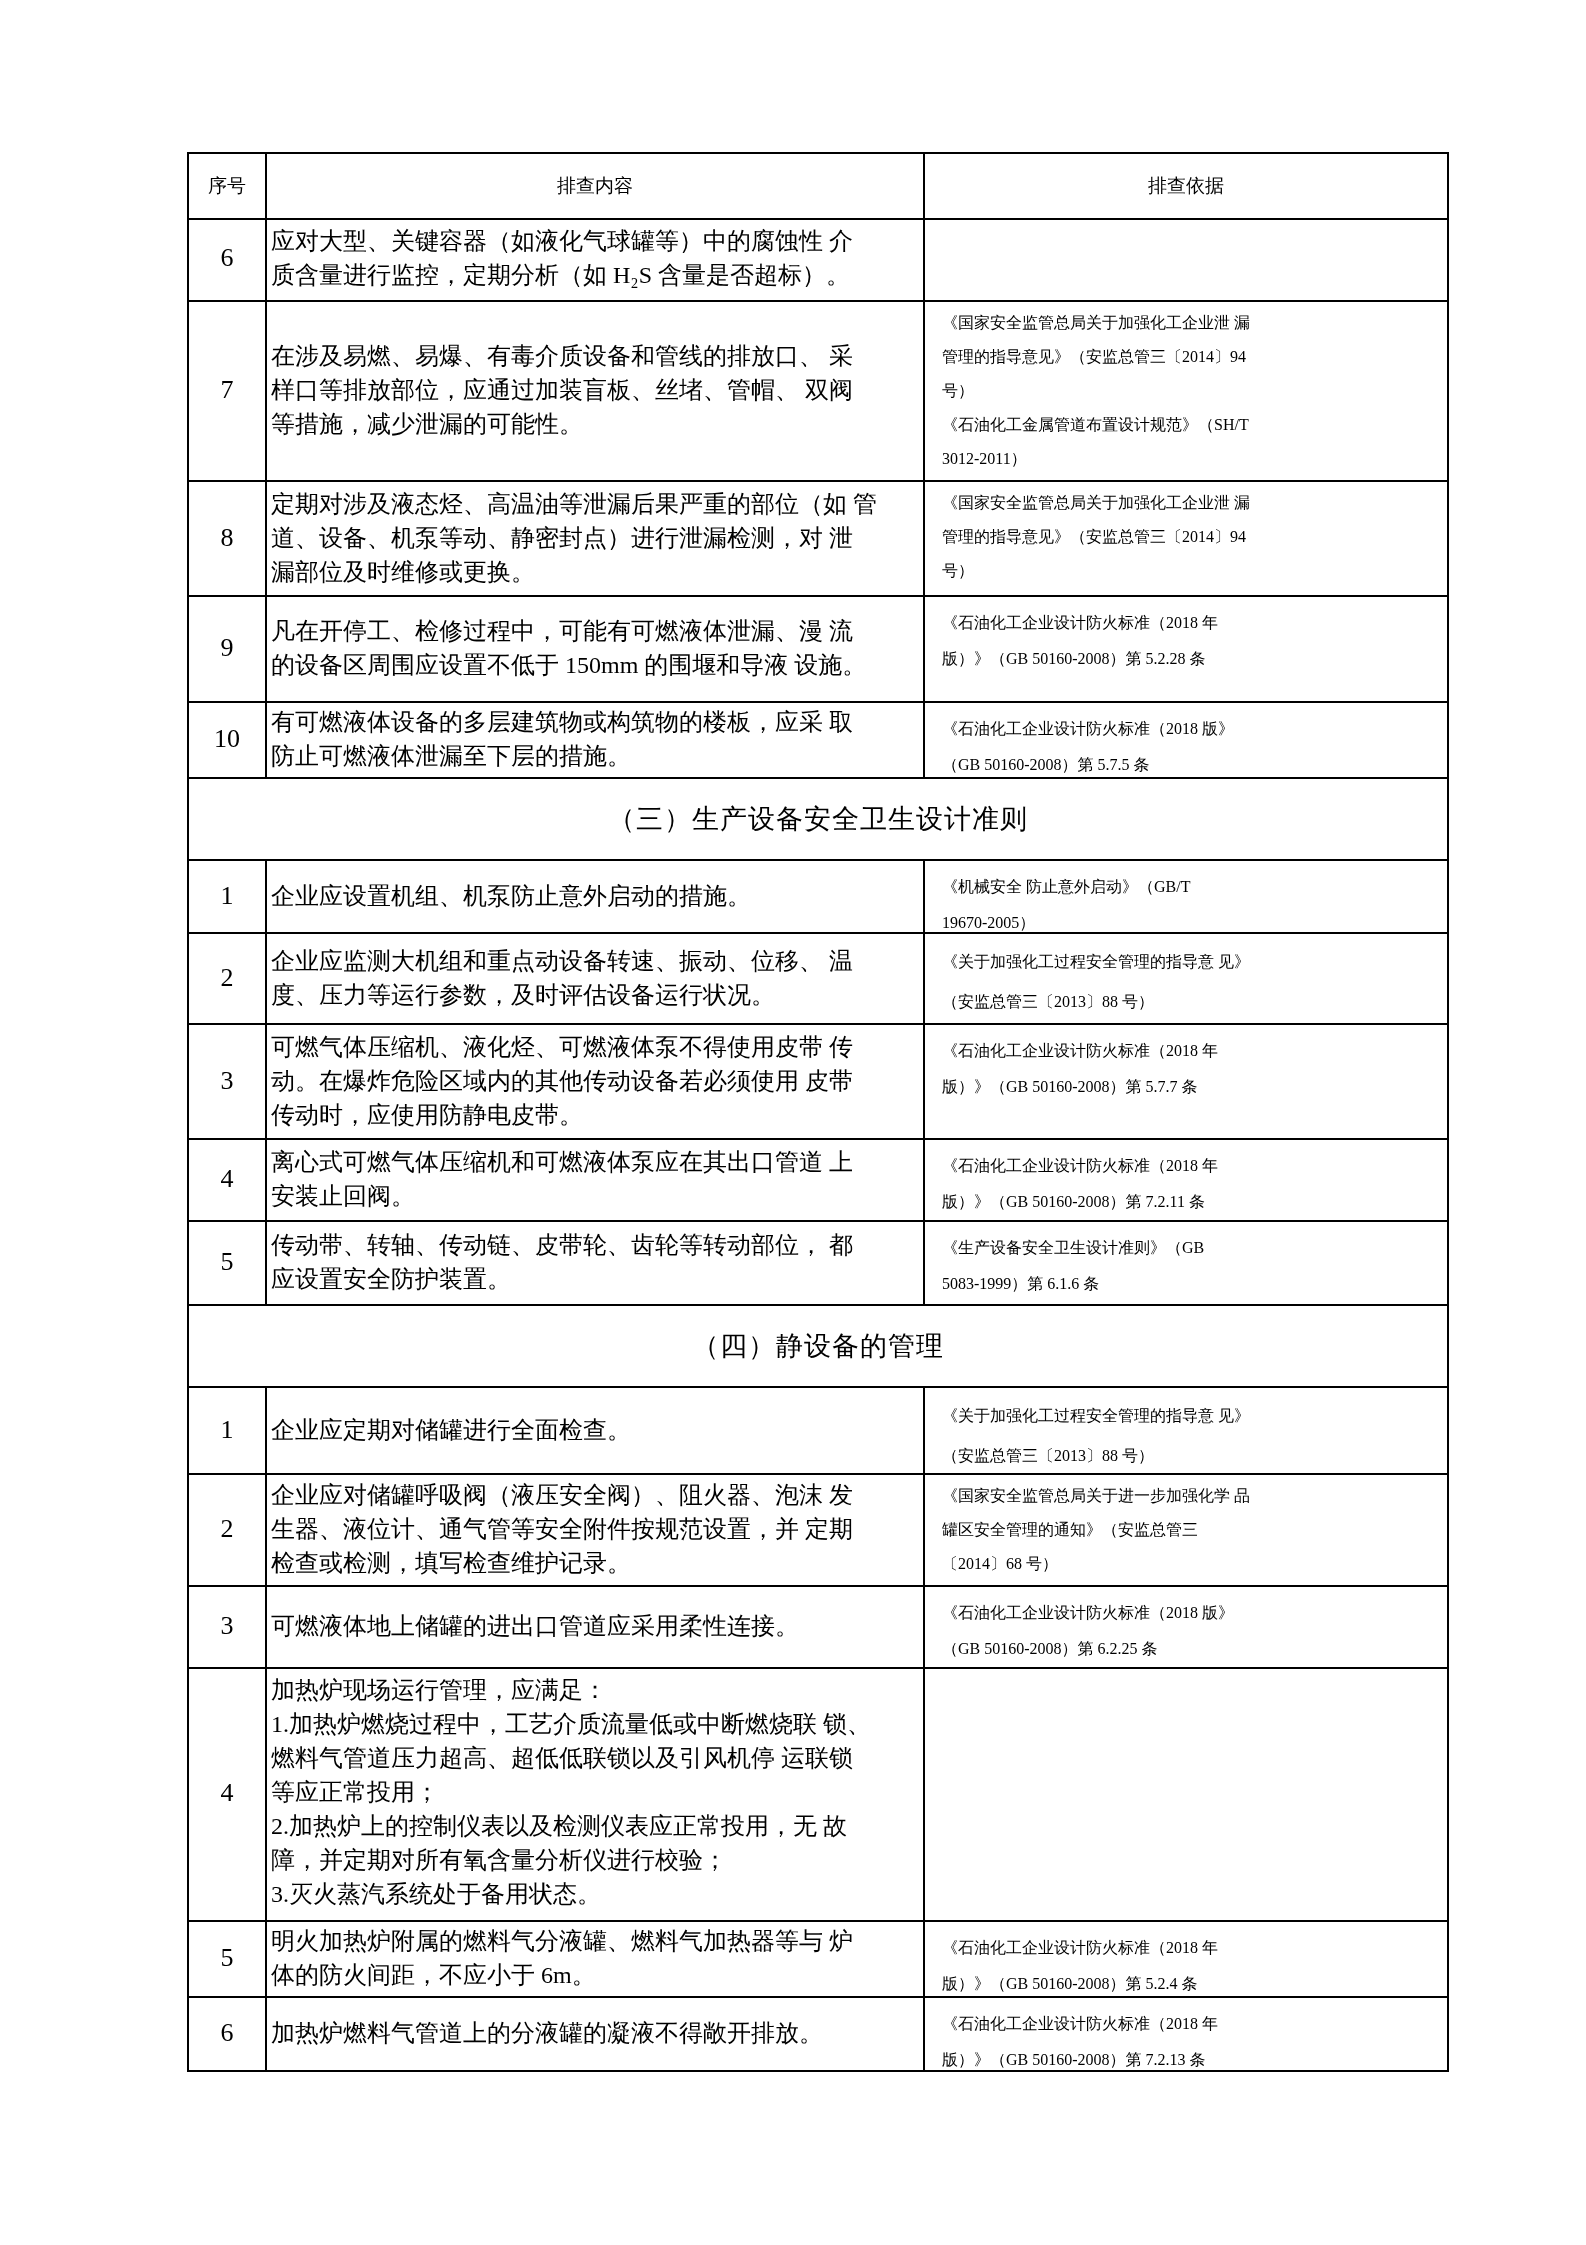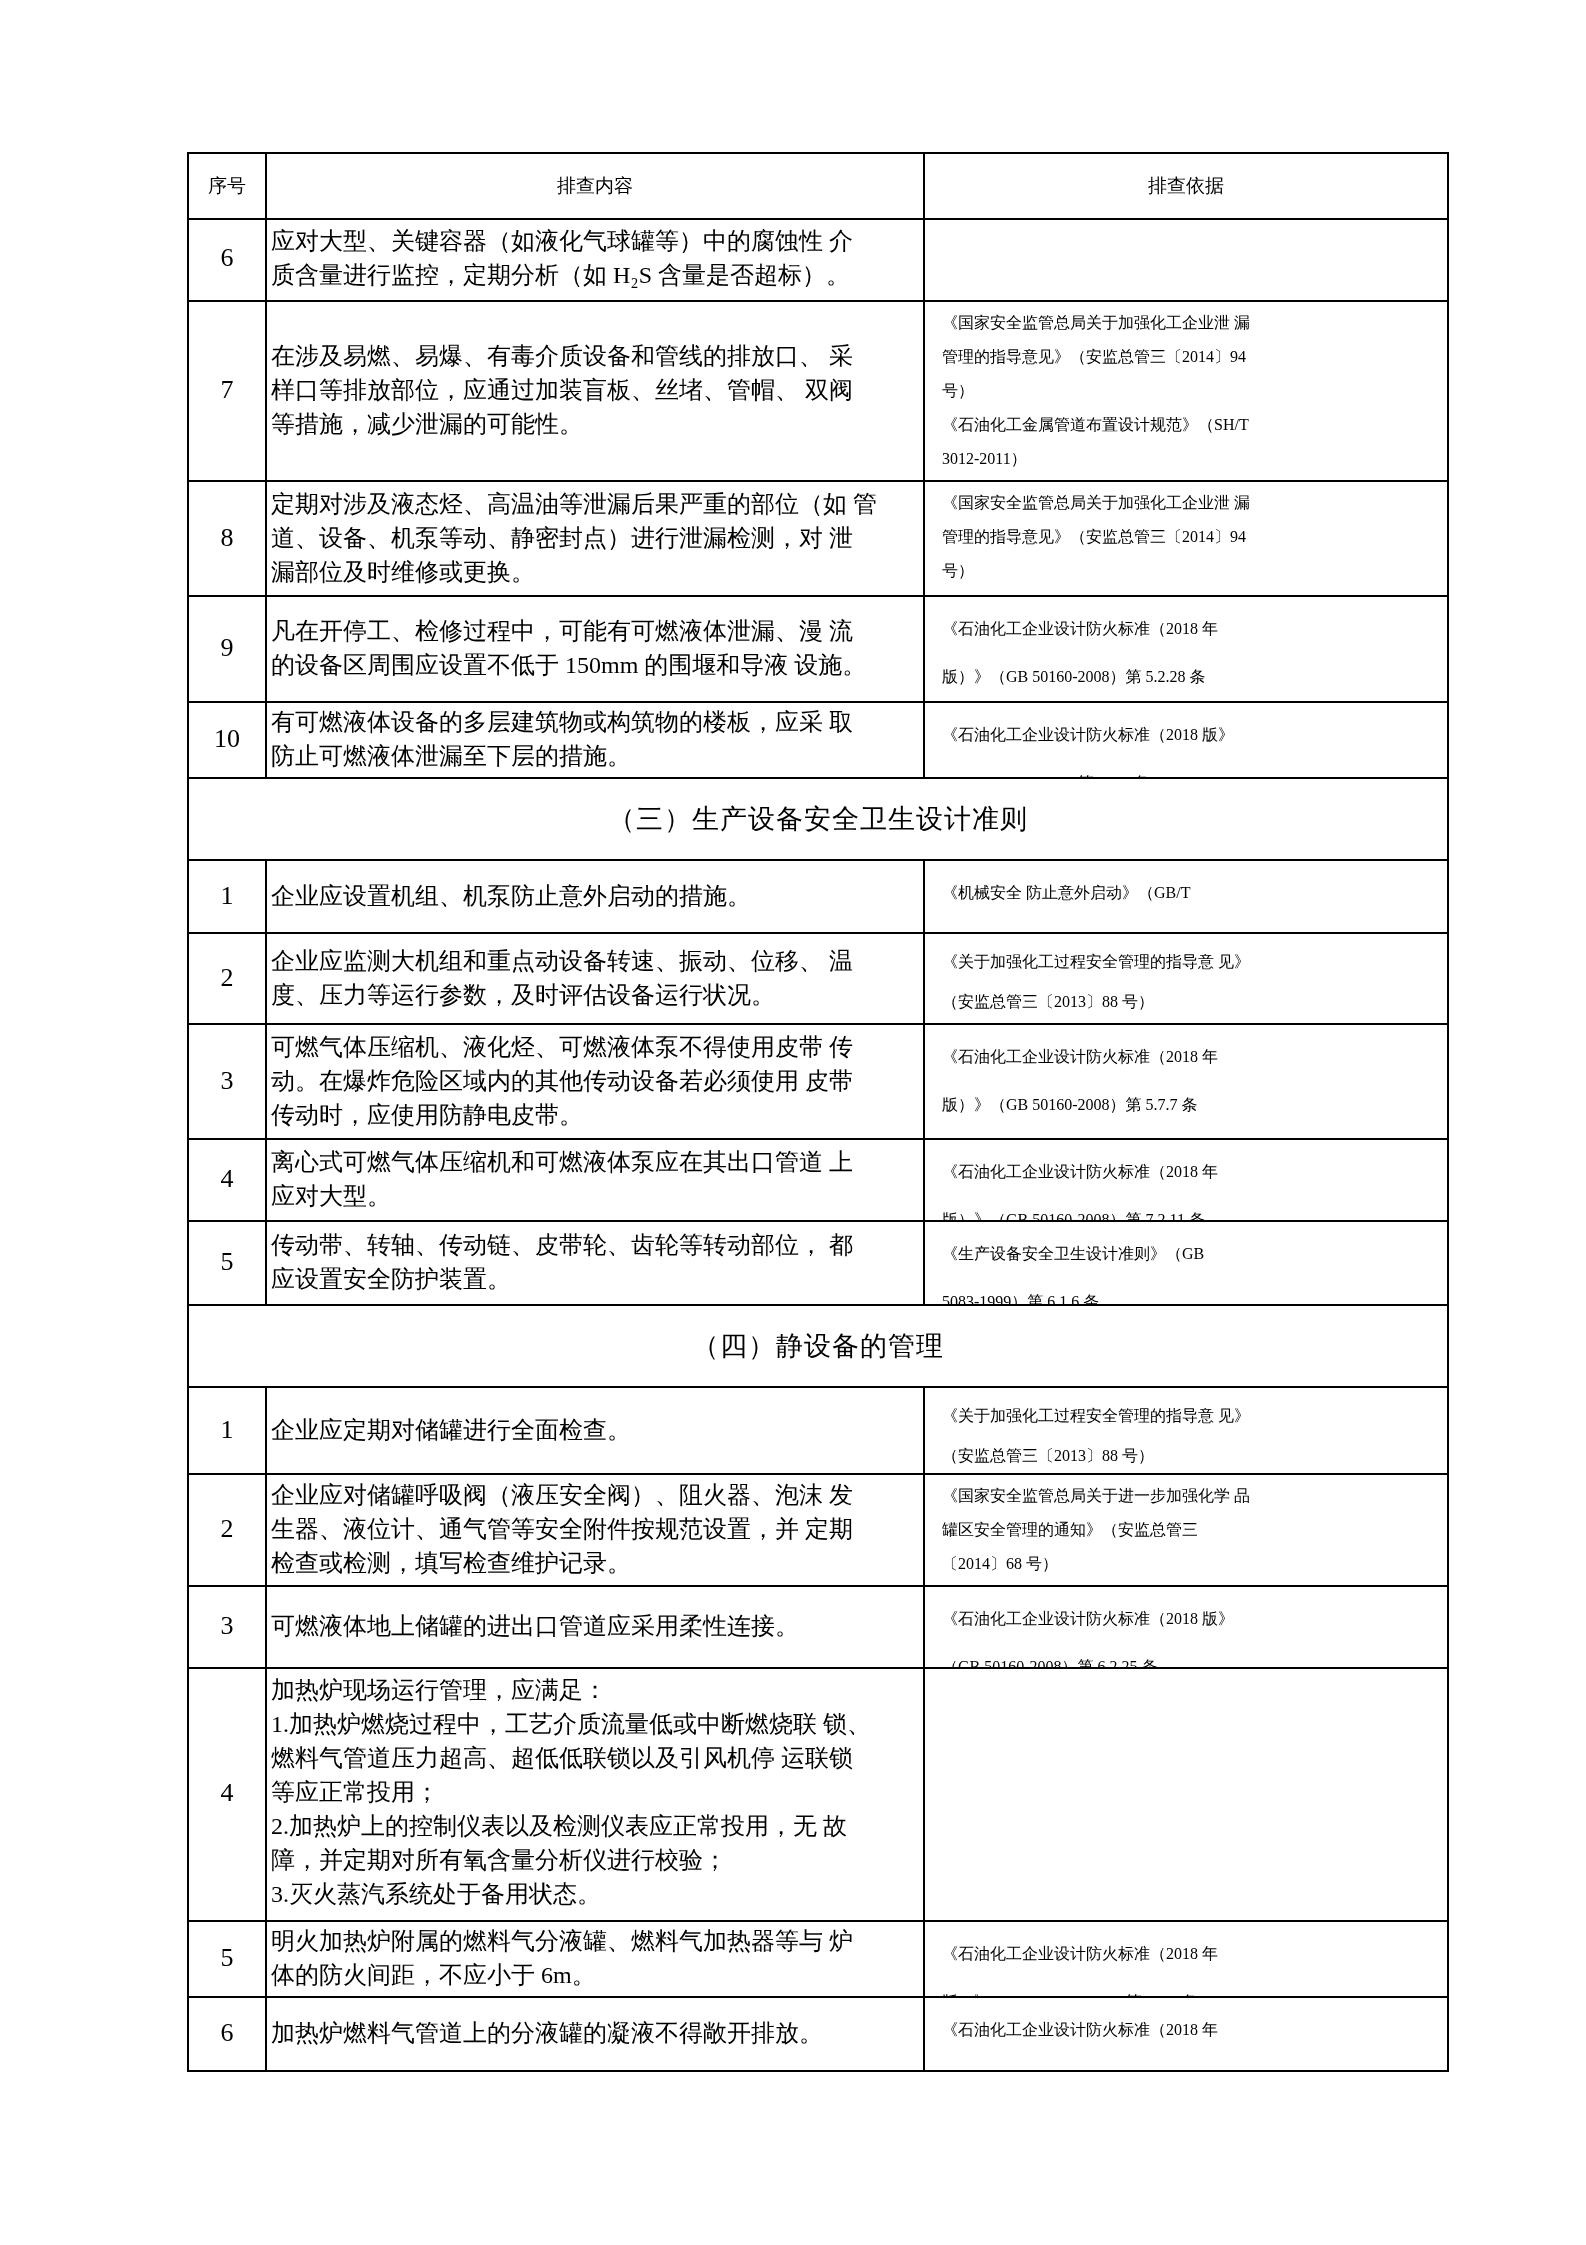--- a/index.html
+++ b/index.html
@@ -10,21 +10,21 @@
   col.c1{width:78px}col.c2{width:658px}col.c3{width:524px}
   .hw{display:flex;align-items:center;justify-content:center;font-size:19px;}
   .sw{display:flex;align-items:center;justify-content:center;font-size:26px;}
   .secw{display:flex;align-items:center;justify-content:center;font-size:27px;letter-spacing:1px;}
   .cw{display:flex;flex-direction:column;justify-content:center;padding:0 4px;overflow:hidden;
       white-space:pre;font-size:24px;line-height:34px;}
   .cw.top{justify-content:flex-start;padding-top:4px;}
   .bw{padding:2px 17px;overflow:hidden;white-space:pre;font-size:16px;}
   .lh-t{line-height:34px;padding-top:4px;}
   .lh-m{line-height:40px;padding-top:8px;}
-  .lh-w{line-height:48px;padding-top:8px;}
+  .lh-w{line-height:36px;padding-top:8px;}
 </style>
 </head>
 <body>
 
 <div id="page">
   <table class="doc">
     <colgroup>
         <col class="c1">
         <col class="c2">
         <col class="c3">
@@ -158,21 +158,21 @@
             <div class="bw lh-w" style="height:103px">《石油化工企业设计防火标准（2018 年
 版）》（GB 50160-2008）第 5.7.7 条</div>
           </td>
     </tr>
     <tr>
       <td>
             <div class="sw" style="height:78px">4</div>
           </td>
       <td>
             <div class="cw" style="height:78px">离心式可燃气体压缩机和可燃液体泵应在其出口管道 上
-应对大型。</div>
+安装止回阀。</div>
           </td>
       <td>
             <div class="bw lh-w" style="height:70px">《石油化工企业设计防火标准（2018 年
 版）》（GB 50160-2008）第 7.2.11 条</div>
           </td>
     </tr>
     <tr>
       <td>
             <div class="sw" style="height:80px">5</div>
           </td>

